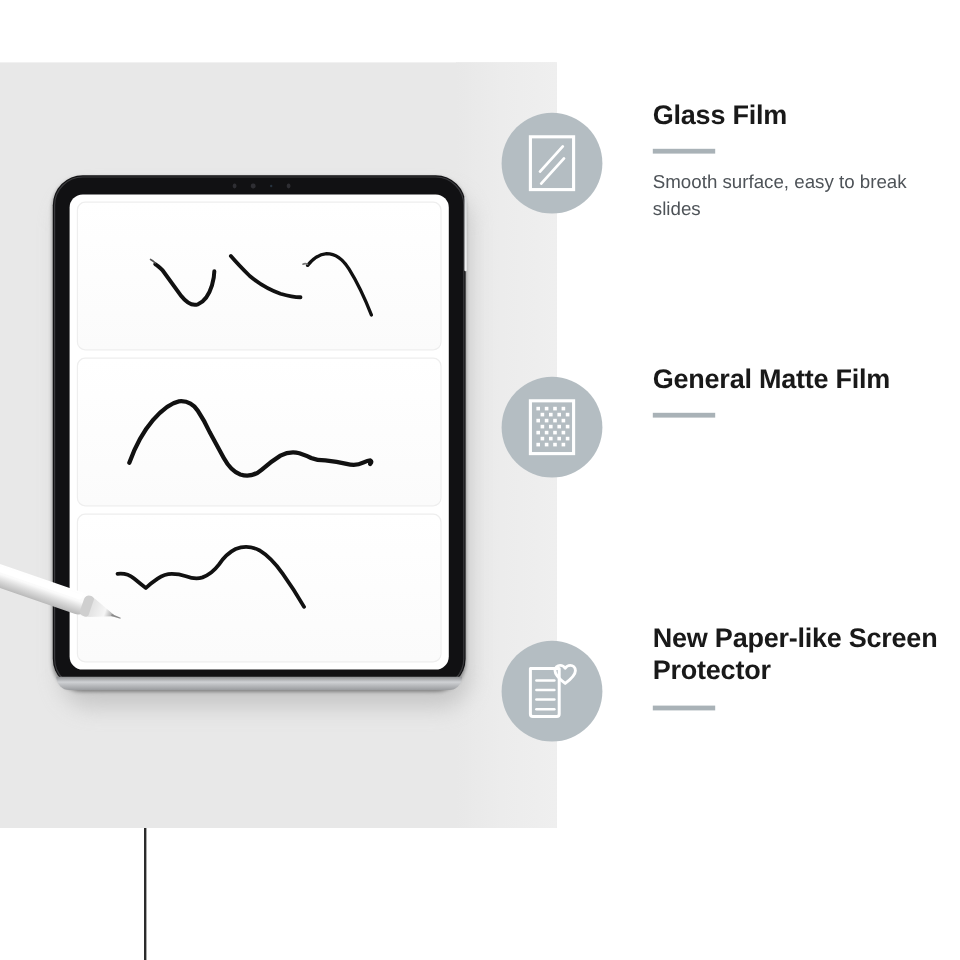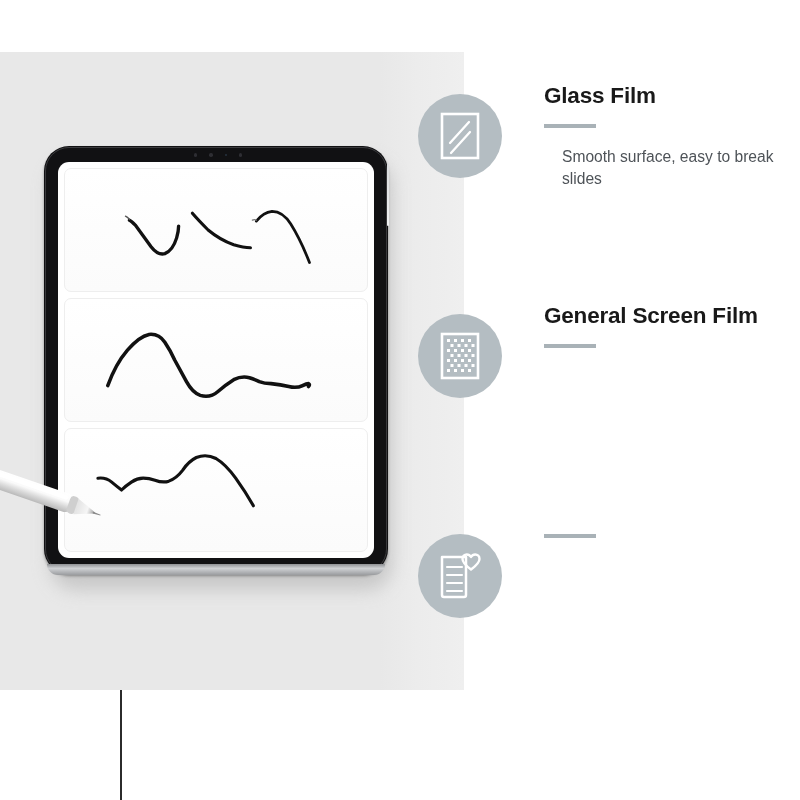--- a/index.html
+++ b/index.html
@@ -195,21 +195,21 @@
   .feature-divider {
     width: 52px;
     height: 3.5px;
     background: #a9b2b7;
     margin: 15px 0 14px 0;
   }
   .feature-desc {
     font-size: 15.6px;
     color: #4e5358;
     line-height: 1.42;
-    margin: 18px;
+    margin: 0;
   }
   
   #feature-2 .feature-text { top: -4px; }
   #feature-2 .feature-divider { margin-top: 16px; }
 </style>
 </head>
 <body>
 
 <div id="bg-panel"></div>
 <div id="bg-panel-shade"></div>
@@ -331,35 +331,36 @@
             <rect x="27.5" y="34" width="3" height="3"></rect>
             <rect x="34.5" y="34" width="3" height="3"></rect>
           <rect x="10" y="39" width="3" height="3"></rect>
             <rect x="17" y="39" width="3" height="3"></rect>
             <rect x="24" y="39" width="3" height="3"></rect>
             <rect x="31" y="39" width="3" height="3"></rect>
         </g>
       </svg>
     </div>
     <div class="feature-text">
-      <p class="feature-title">General Screen Film</p>
+      <p class="feature-title">General Matte Film</p>
       <div class="feature-divider"></div>
     </div>
   </div>
 
   <div class="feature" id="feature-2">
     <div class="feature-icon-circle">
       <svg width="50" height="52" viewBox="0 0 50 52">
         <path d="M7 7 h24 v38 a2 2 0 0 1 -2 2 h-20 a2 2 0 0 1 -2 -2 Z" fill="none" stroke="#ffffff" stroke-width="2.5" stroke-linejoin="round"></path>
         <line x1="12" y1="17" x2="27" y2="17" stroke="#ffffff" stroke-width="2.1" stroke-linecap="round"></line>
         <line x1="12" y1="25" x2="27" y2="25" stroke="#ffffff" stroke-width="2.1" stroke-linecap="round"></line>
         <line x1="12" y1="33" x2="27" y2="33" stroke="#ffffff" stroke-width="2.1" stroke-linecap="round"></line>
         <line x1="12" y1="41" x2="27" y2="41" stroke="#ffffff" stroke-width="2.1" stroke-linecap="round"></line>
         <path d="M36 19.5 c-4.2 -3.2 -8.5 -6.6 -8.5 -10.6 c0 -2.6 2 -4.4 4.3 -4.4 c1.8 0 3.4 1.1 4.2 2.4
                  c0.8 -1.3 2.4 -2.4 4.2 -2.4 c2.3 0 4.3 1.8 4.3 4.4 c0 4 -4.3 7.4 -8.5 10.6 Z" fill="none" stroke="#ffffff" stroke-width="2.4" stroke-linejoin="round"></path>
       </svg>
     </div>
     <div class="feature-text">
+      <p class="feature-title">New Paper-like Screen Protector</p>
       <div class="feature-divider"></div>
     </div>
   </div>
 
 </div>
 
 </body></html>

